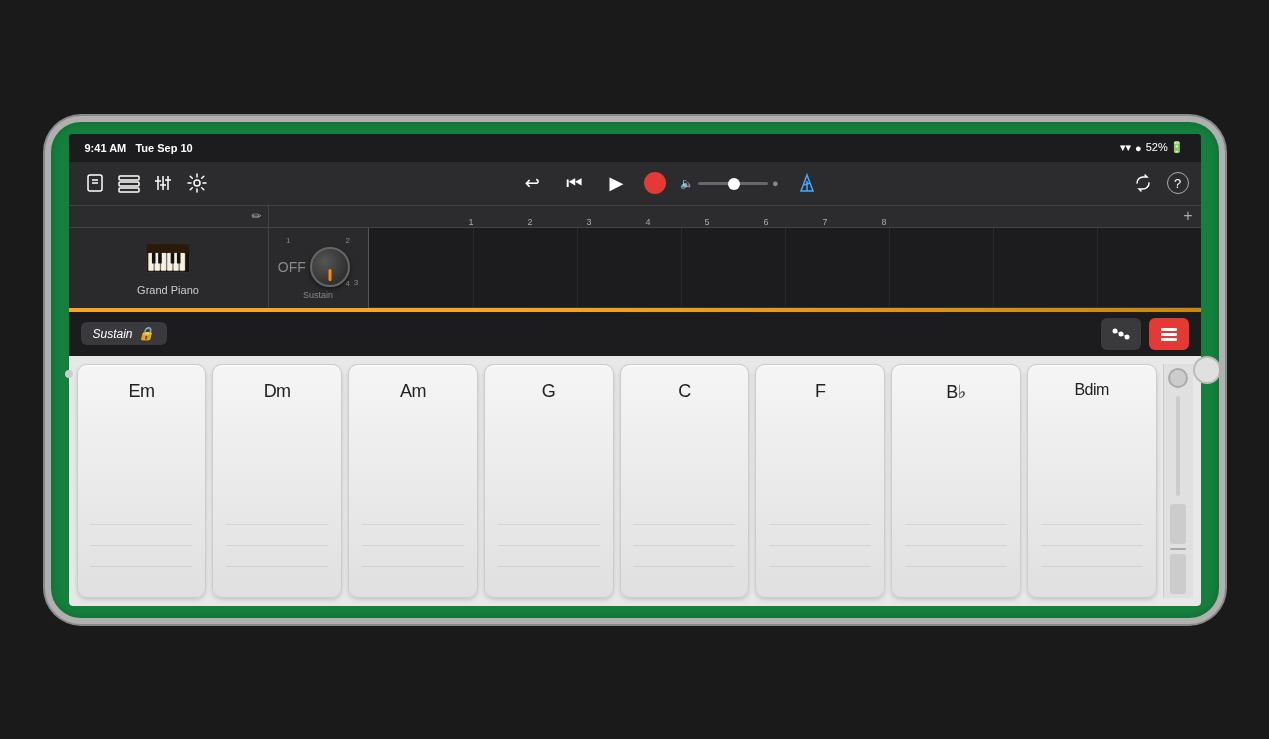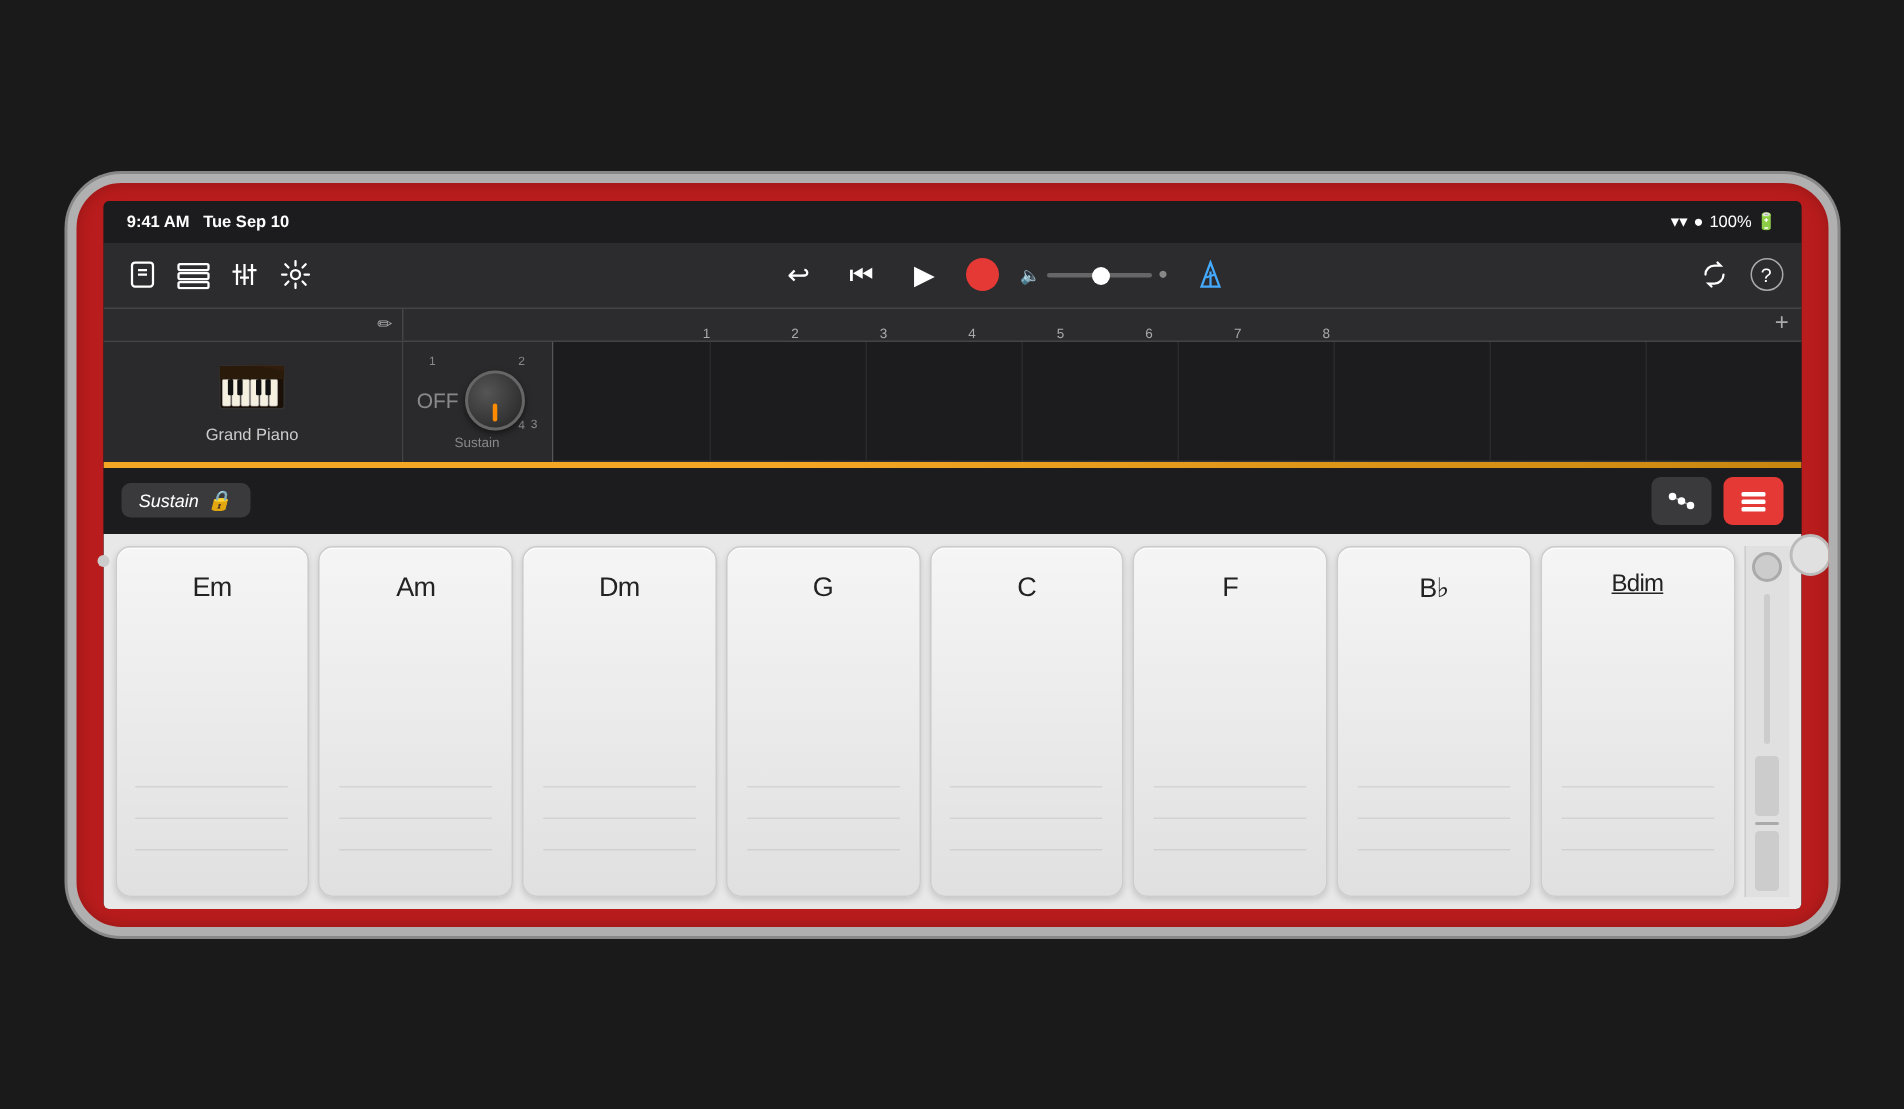--- a/index.html
+++ b/index.html
@@ -9,21 +9,21 @@
       align-items: center;
       justify-content: center;
       width: 1269px;
       height: 739px;
       font-family: -apple-system, 'Helvetica Neue', Arial, sans-serif;
     }
 
     .ipad-frame {
       width: 1180px;
       height: 508px;
-      background: #b91c1c;
+      background: #15803d;
       border-radius: 36px;
       border: 6px solid #b0b0b0;
       box-shadow: 0 0 0 2px #888, inset 0 0 10px rgba(0,0,0,0.2);
       position: relative;
       overflow: hidden;
       display: flex;
       flex-direction: column;
     }
 
     
@@ -381,21 +381,21 @@
 
   <div class="screen">
 
     <div class="status-bar">
       <div class="status-bar-left">
         <span>9:41 AM</span> &nbsp; <span>Tue Sep 10</span>
       </div>
       <div class="status-bar-right">
         <span class="wifi-icon">▾▾</span>
         <span class="wifi-icon">●</span>
-        <span class="battery-icon">100% 🔋</span>
+        <span class="battery-icon">52% 🔋</span>
       </div>
     </div>
 
     <div class="toolbar">
       <div class="toolbar-left">
         <div class="tb-btn" title="New Song">
           <svg width="20" height="20" viewBox="0 0 20 20">
               <rect x="3" y="2" width="14" height="16" rx="2" fill="none" stroke="white" stroke-width="1.5"></rect>
               <line x1="7" y1="7" x2="13" y2="7" stroke="white" stroke-width="1.5"></line>
               <line x1="7" y1="10" x2="13" y2="10" stroke="white" stroke-width="1.5"></line>
@@ -571,36 +571,36 @@
 
       <div class="chord-key">
         <span class="chord-label">Em</span>
         <div class="chord-key-lines">
           <div class="chord-key-line"></div>
           <div class="chord-key-line"></div>
           <div class="chord-key-line"></div>
         </div>
       </div>
       <div class="chord-key">
+        <span class="chord-label">Dm</span>
+        <div class="chord-key-lines">
+          <div class="chord-key-line"></div>
+          <div class="chord-key-line"></div>
+          <div class="chord-key-line"></div>
+        </div>
+      </div>
+      <div class="chord-key">
         <span class="chord-label">Am</span>
         <div class="chord-key-lines">
           <div class="chord-key-line"></div>
           <div class="chord-key-line"></div>
           <div class="chord-key-line"></div>
         </div>
       </div>
       <div class="chord-key">
-        <span class="chord-label">Dm</span>
-        <div class="chord-key-lines">
-          <div class="chord-key-line"></div>
-          <div class="chord-key-line"></div>
-          <div class="chord-key-line"></div>
-        </div>
-      </div>
-      <div class="chord-key">
         <span class="chord-label">G</span>
         <div class="chord-key-lines">
           <div class="chord-key-line"></div>
           <div class="chord-key-line"></div>
           <div class="chord-key-line"></div>
         </div>
       </div>
       <div class="chord-key">
         <span class="chord-label">C</span>
         <div class="chord-key-lines">
@@ -619,21 +619,21 @@
       </div>
       <div class="chord-key">
         <span class="chord-label">B♭</span>
         <div class="chord-key-lines">
           <div class="chord-key-line"></div>
           <div class="chord-key-line"></div>
           <div class="chord-key-line"></div>
         </div>
       </div>
       <div class="chord-key">
-        <span class="chord-label" style="font-size:16px;text-decoration:underline;">Bdim</span>
+        <span class="chord-label" style="font-size:16px;">Bdim</span>
         <div class="chord-key-lines">
           <div class="chord-key-line"></div>
           <div class="chord-key-line"></div>
           <div class="chord-key-line"></div>
         </div>
       </div>
 
       <div class="right-panel">
         <div style="width:20px;height:20px;background:#ccc;border-radius:50%;border:2px solid #aaa;"></div>
         <div style="flex:1;width:4px;background:#ccc;border-radius:2px;margin:4px auto;"></div>

